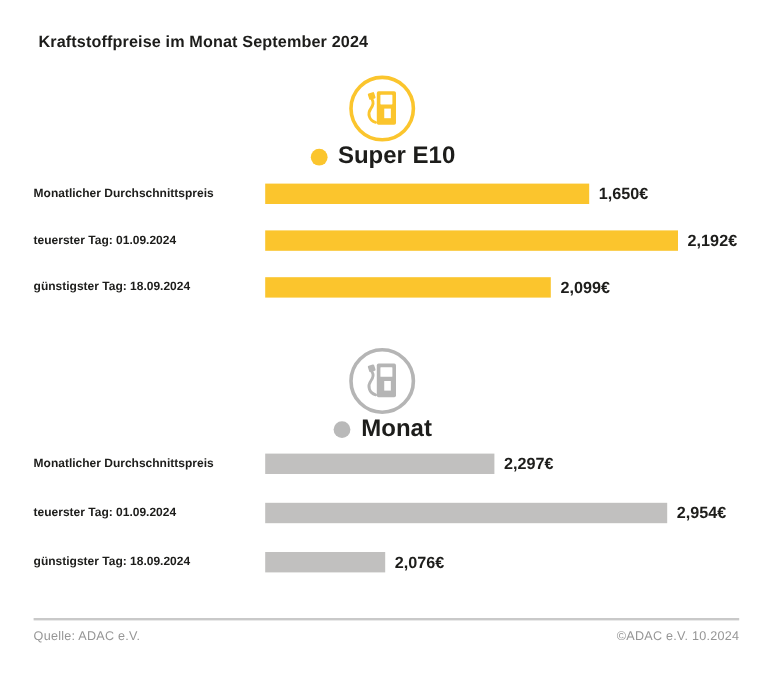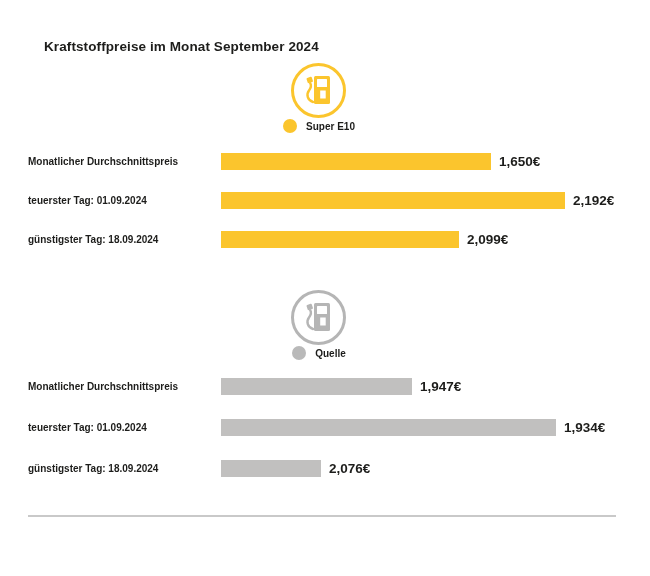--- a/index.html
+++ b/index.html
@@ -2,21 +2,21 @@
 <html><head>
 <meta charset="utf-8">
 <style>
   html,body{margin:0;padding:0;background:#fff;}
   .canvas{
     position:relative;width:650px;height:576px;background:var(--bg,#fff);
     overflow:hidden;color:var(--text,#1D1D1B);
     font-family:"Liberation Sans",sans-serif;
   }
   .chart-title{
-    position:absolute;left:28px;top:23px;margin:16px;
+    position:absolute;left:28px;top:23px;margin:4px;
     font-size:13.5px;font-weight:bold;letter-spacing:.1px;
   }
   .icon-wrap{position:absolute;left:0;width:100%;display:flex;justify-content:center;}
   .icon-wrap.super{top:63px;}
   .icon-wrap.diesel{top:290px;}
   .icon-circle{
     width:49px;height:49px;border:3px solid;border-radius:50%;
     display:flex;align-items:center;justify-content:center;
     background:#fff;transform:translateX(-7px);
   }
@@ -24,21 +24,21 @@
   .icon-circle.diesel{color:var(--diesel-icon,#B5B5B5);border-color:var(--diesel-icon,#B5B5B5);}
   .legend{
     position:absolute;left:0;width:100%;display:flex;justify-content:center;
     align-items:center;gap:9px;transform:translateX(-6px);
   }
   .legend.super{top:119px;}
   .legend.diesel{top:346px;}
   .legend .dot{width:14px;height:14px;border-radius:50%;flex:none;}
   .dot.super{background:var(--super,#FBC52D);}
   .dot.diesel{background:var(--diesel-dot,#B9B9B9);}
-  .legend-label{font-size:10px;font-weight:bold;}
+  .legend-label{font-size:20px;font-weight:bold;}
   .rows{position:absolute;left:28px;}
   .rows.super{top:153px;}
   .rows.diesel{top:378px;}
   .row{display:flex;align-items:center;height:17px;margin-bottom:22px;}
   .rows.diesel .row{margin-bottom:24px;}
   .row-label{
     width:186px;font-size:10px;font-weight:bold;
     white-space:nowrap;flex:none;
   }
   .bar{height:17px;margin-left:7px;flex:none;}
@@ -102,36 +102,40 @@
         <rect x="14" y="5" width="10" height="8" rx="0.5" fill="#fff"></rect>
         <rect x="17.2" y="16.5" width="5.5" height="8" fill="#fff"></rect>
         <path d="M10 28 C4.5 26.5 3 20.5 6 16.5 C8 13.8 8.6 11.5 7.2 9.2" fill="none" stroke="currentColor" stroke-width="2.4" stroke-linecap="round"></path>
         <rect x="4" y="3.2" width="5.5" height="5.5" rx="1" fill="currentColor" transform="rotate(-18 6.75 6)"></rect>
       </svg>
     </div>
   </div>
 
   <div class="legend diesel">
     <span class="dot diesel"></span>
-    <span class="legend-label">Quelle</span>
+    <span class="legend-label">Monat</span>
   </div>
 
   <div class="rows diesel">
     <div class="row">
       <span class="row-label">Monatlicher Durchschnittspreis</span>
       <span class="bar" style="width: 191px; background: rgb(193, 192, 191);"></span>
-      <span class="bar-value">1,947€</span>
+      <span class="bar-value">2,297€</span>
     </div>
     <div class="row">
       <span class="row-label">teuerster Tag: 01.09.2024</span>
       <span class="bar" style="width: 335px; background: rgb(193, 192, 191);"></span>
-      <span class="bar-value">1,934€</span>
+      <span class="bar-value">2,954€</span>
     </div>
     <div class="row">
       <span class="row-label">günstigster Tag: 18.09.2024</span>
       <span class="bar" style="width: 100px; background: rgb(193, 192, 191);"></span>
       <span class="bar-value">2,076€</span>
     </div>
   </div>
 
   <div class="divider"></div>
+  <div class="footer-row">
+    <span>Quelle: ADAC e.V.</span>
+    <span>©ADAC e.V. 10.2024</span>
+  </div>
 
 </div>
 
 </body></html>

